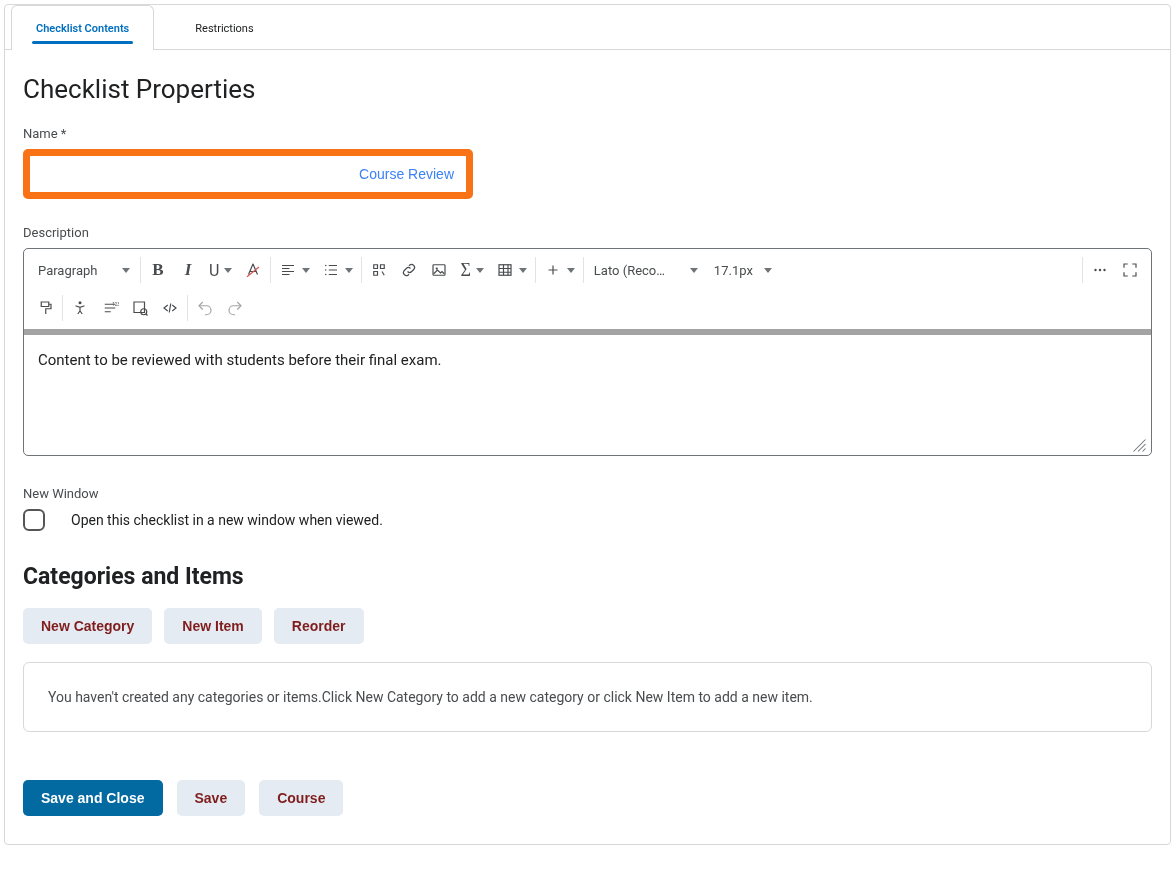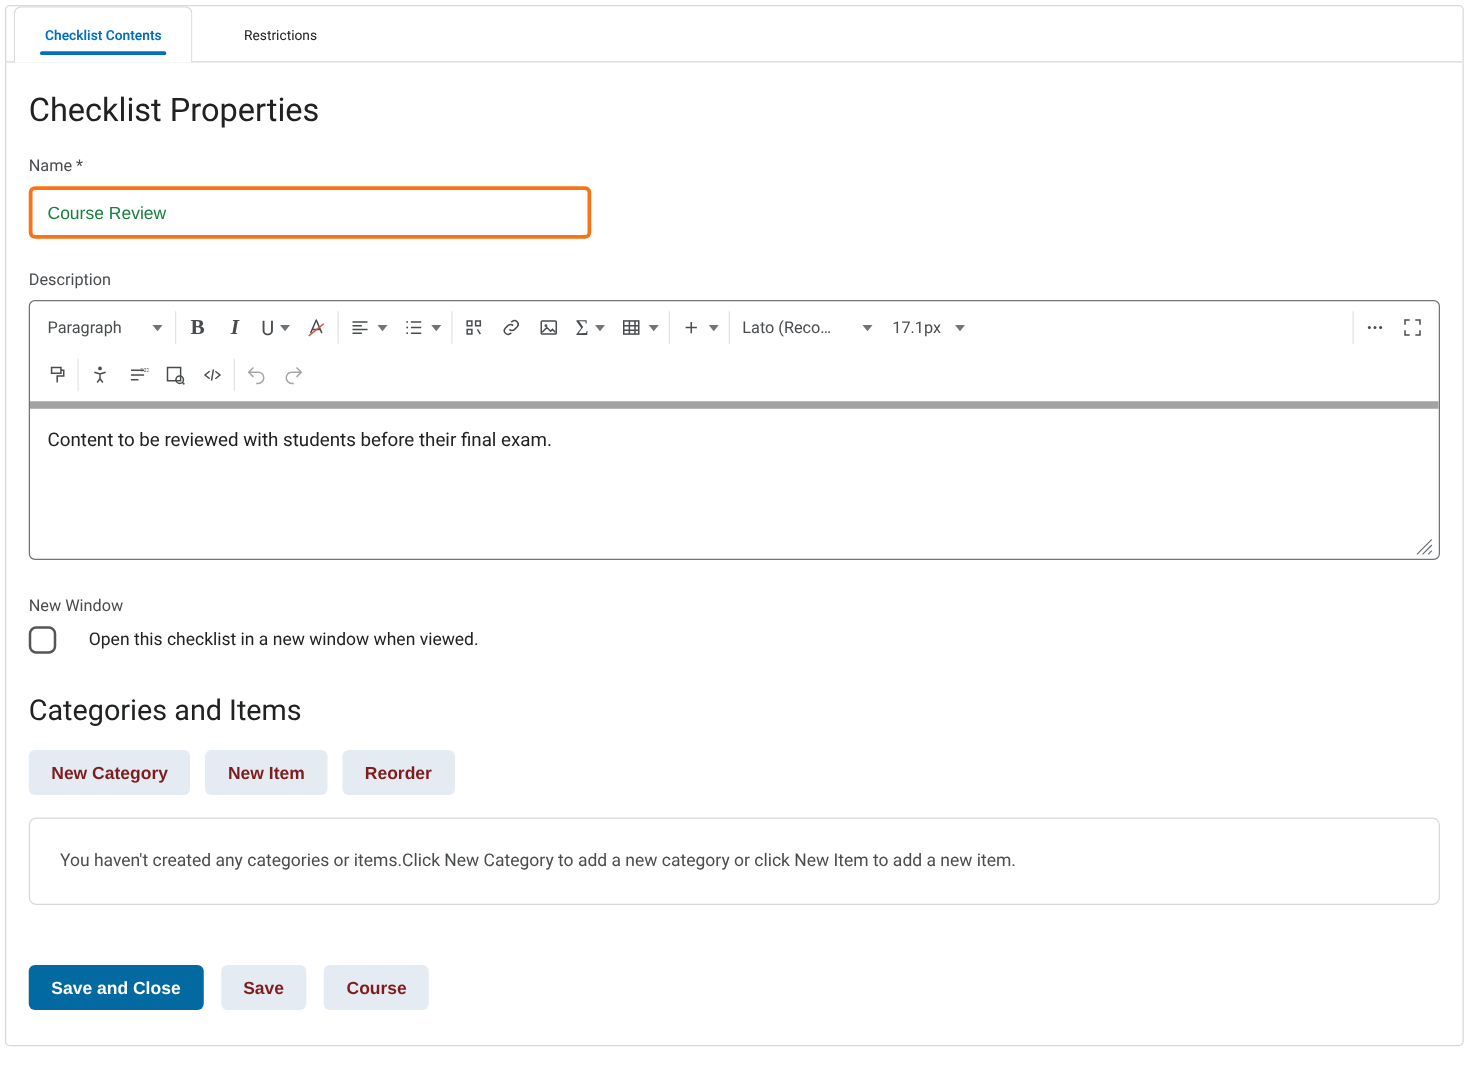--- a/index.html
+++ b/index.html
@@ -52,38 +52,39 @@
     padding: 14px 18px 28px 18px;
   }
   h1 {
     font-size: 26px;
     font-weight: 400;
     margin: 10px 0 22px 0;
     color: #202122;
   }
   h2.section {
     font-size: 23px;
-    font-weight: 400;
+    font-weight: 700;
     margin: 32px 0 18px 0;
     color: #202122;
   }
   label.field-label {
     display: block;
     font-size: 13px;
     color: #494c4e;
     margin-bottom: 8px;
   }
   .text-input {
     width: 450px;
     max-width: 100%;
     padding: 10px 12px;
     font-size: 14px;
-    border: 3px solid #f97316;
+    border: 7px solid #f97316;
     border-radius: 5px;
-    color: #15803d;
+    color: #3b82f6;
+    text-align: right;
   }
   .desc-block { margin-top: 26px; }
   .editor {
     border: 1px solid #6e7477;
     border-radius: 5px;
     overflow: hidden;
     position: relative;
   }
   .toolbar {
     display: flex;

